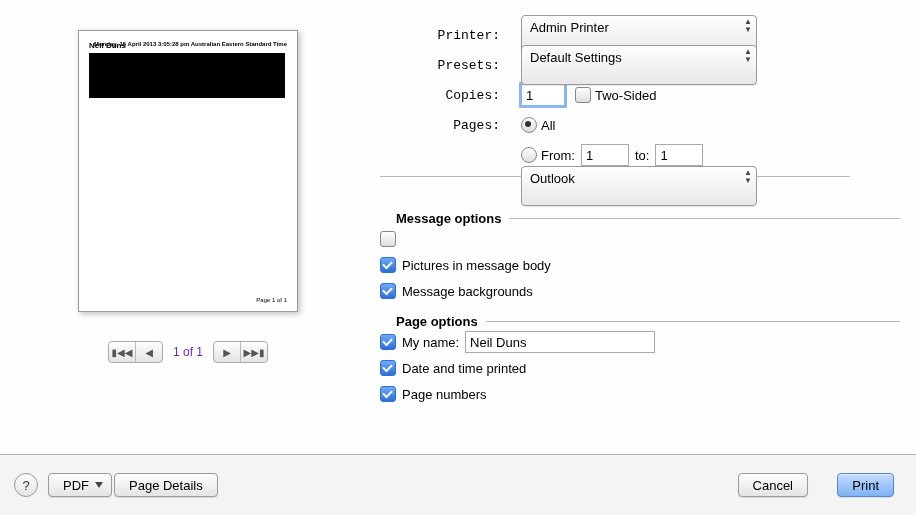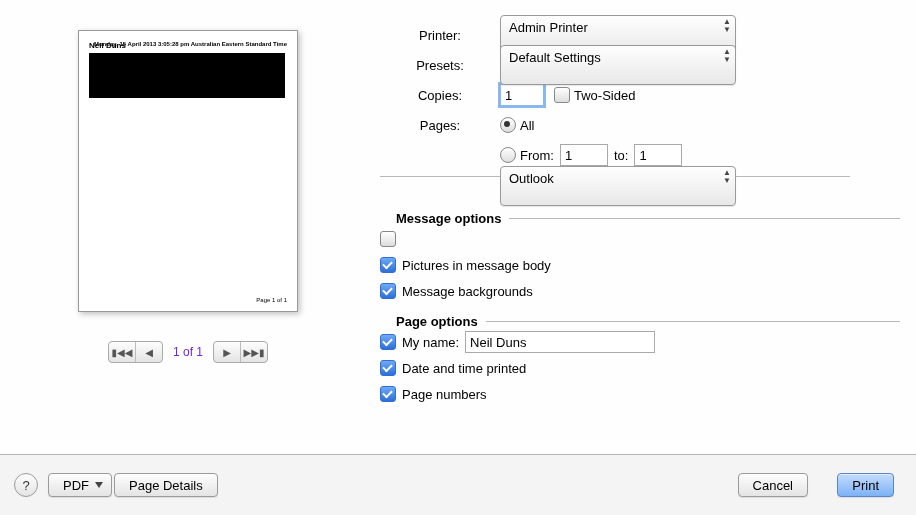--- a/index.html
+++ b/index.html
@@ -15,21 +15,21 @@
   .preview .blackbox{position:absolute;left:10px;top:22px;width:196px;height:45px;background:#000;}
   .preview .ftr{position:absolute;right:10px;bottom:8px;font-size:6px;}
   .pager{position:absolute;left:78px;top:320px;width:220px;height:24px;display:flex;align-items:center;justify-content:center;gap:10px;}
   .segbtn{display:inline-flex;border:1px solid #aaa;border-radius:4px;overflow:hidden;background:linear-gradient(#fdfdfd,#e4e4e4);height:20px;}
   .segbtn span{width:26px;display:flex;align-items:center;justify-content:center;font-size:10px;color:#555;border-left:1px solid #bbb;}
   .segbtn span:first-child{border-left:none;}
   .pagecount{font-size:12px;color:#6d28d9;}
   
   .form{position:absolute;left:380px;top:0;width:520px;}
   .row{display:flex;align-items:center;height:30px;}
-  .lbl{width:120px;text-align:center;margin-right:0;}
+  .lbl{width:120px;text-align:right;margin-right:21px;font-family:Liberation Mono, monospace;}
   .sel{position:relative;display:inline-flex;align-items:center;height:22px;border:1px solid #9a9a9a;border-radius:4px;background:linear-gradient(#fefefe,#e8e8e8);padding:0 20px 16px 8px;font-size:13px;box-shadow:0 1px 1px rgba(0,0,0,.1);}
   .sel .arrows{position:absolute;right:4px;top:2px;font-size:8px;line-height:8px;color:#444;display:flex;flex-direction:column;}
   .txt{height:20px;border:1px solid #a9a9a9;background:#fff;padding:0 4px;font-size:13px;}
   .txt.focus{outline:3px solid #8bb7f0;outline-offset:-1px;}
   .radio,.check{appearance:none;width:14px;height:14px;border:1px solid #888;background:linear-gradient(#fff,#ddd);margin:0 4px 0 0;vertical-align:middle;position:relative;}
   .radio{border-radius:50%;}
   .radio.checked::after{content:"";position:absolute;left:3px;top:3px;width:6px;height:6px;border-radius:50%;background:#333;}
   .check{border-radius:3px;}
   .check.checked{background:linear-gradient(#6fa9f7,#2e6fd6);border-color:#2e6fd6;}
   .check.checked::after{content:"";position:absolute;left:2px;top:3px;width:7px;height:4px;border-left:2px solid #fff;border-bottom:2px solid #fff;transform:rotate(-45deg);}

